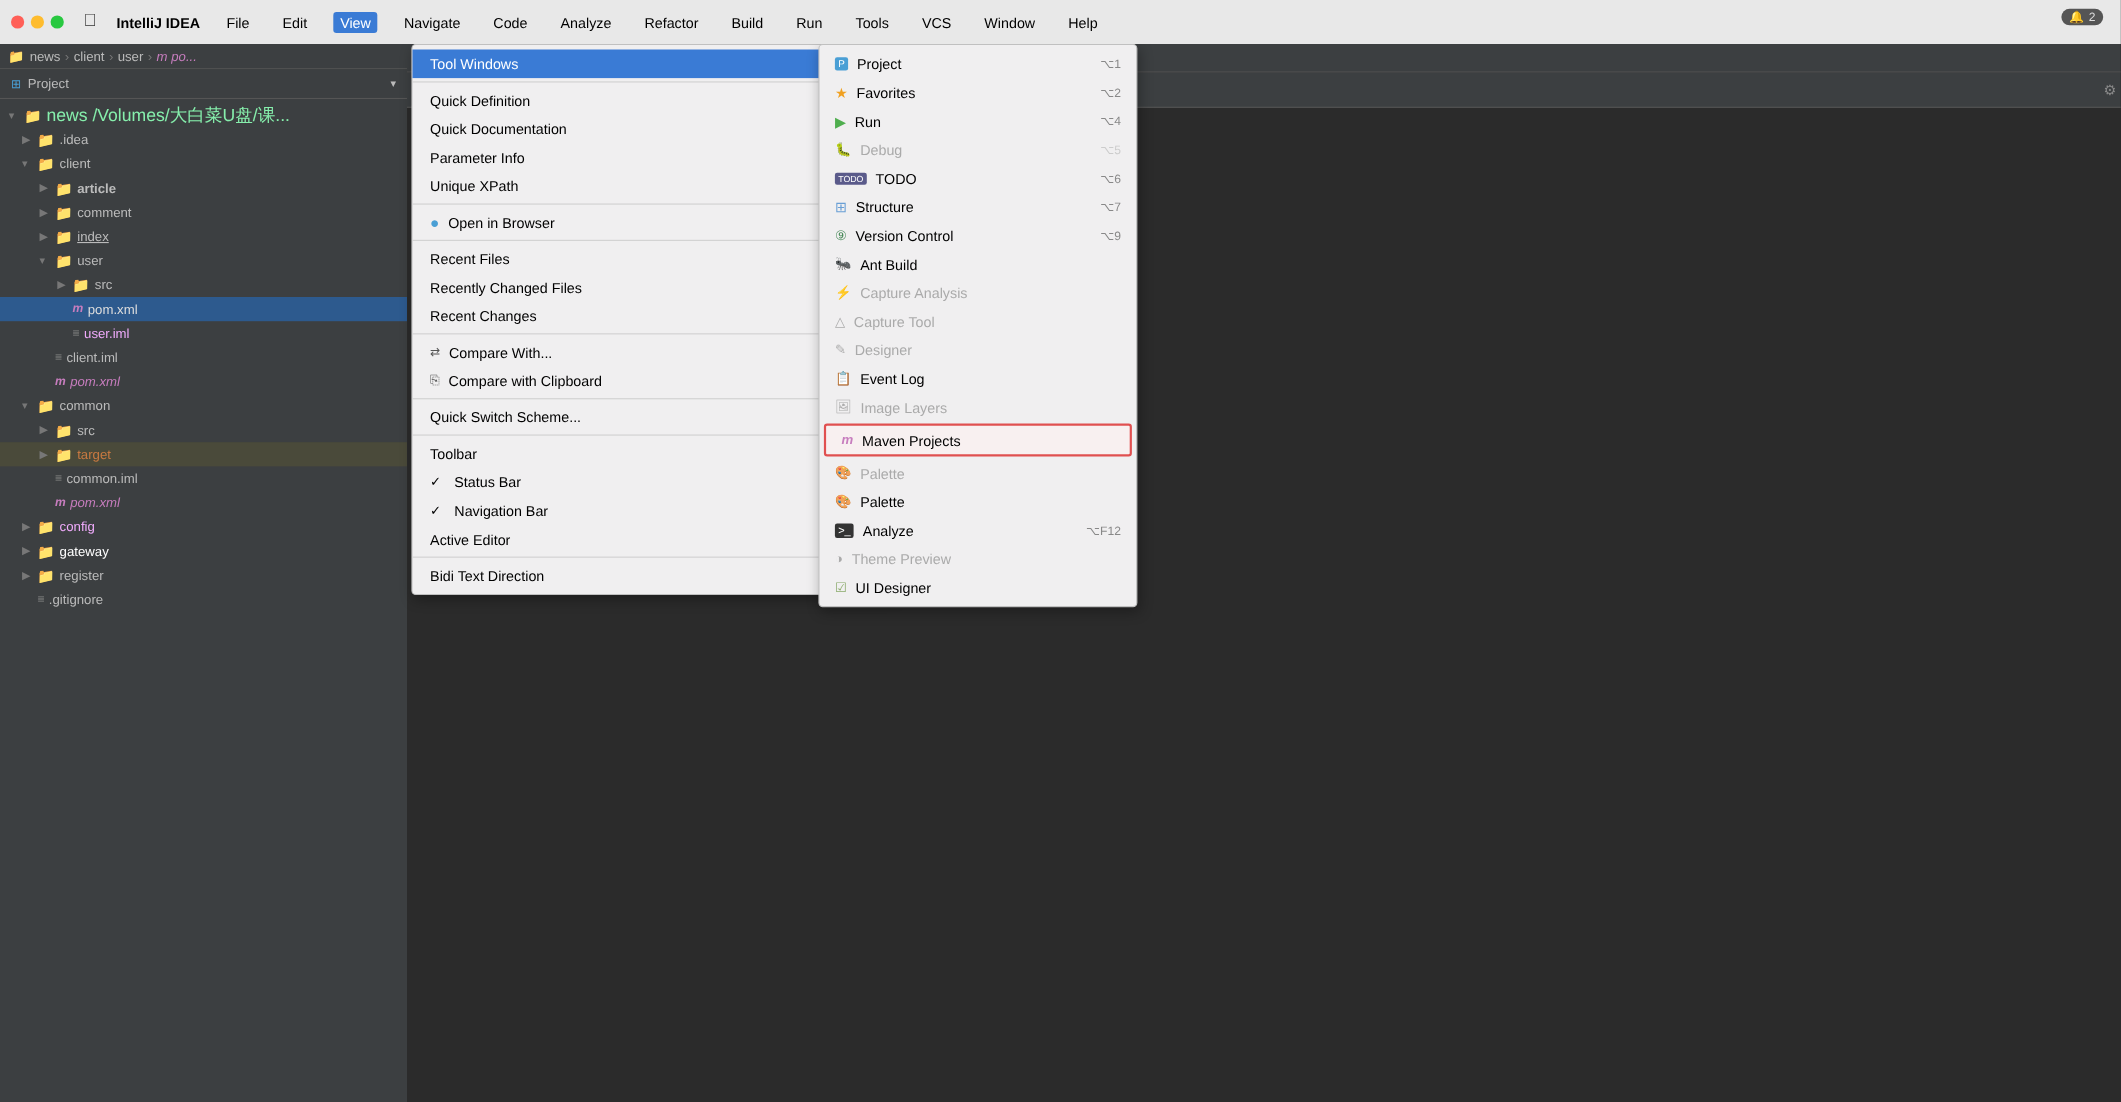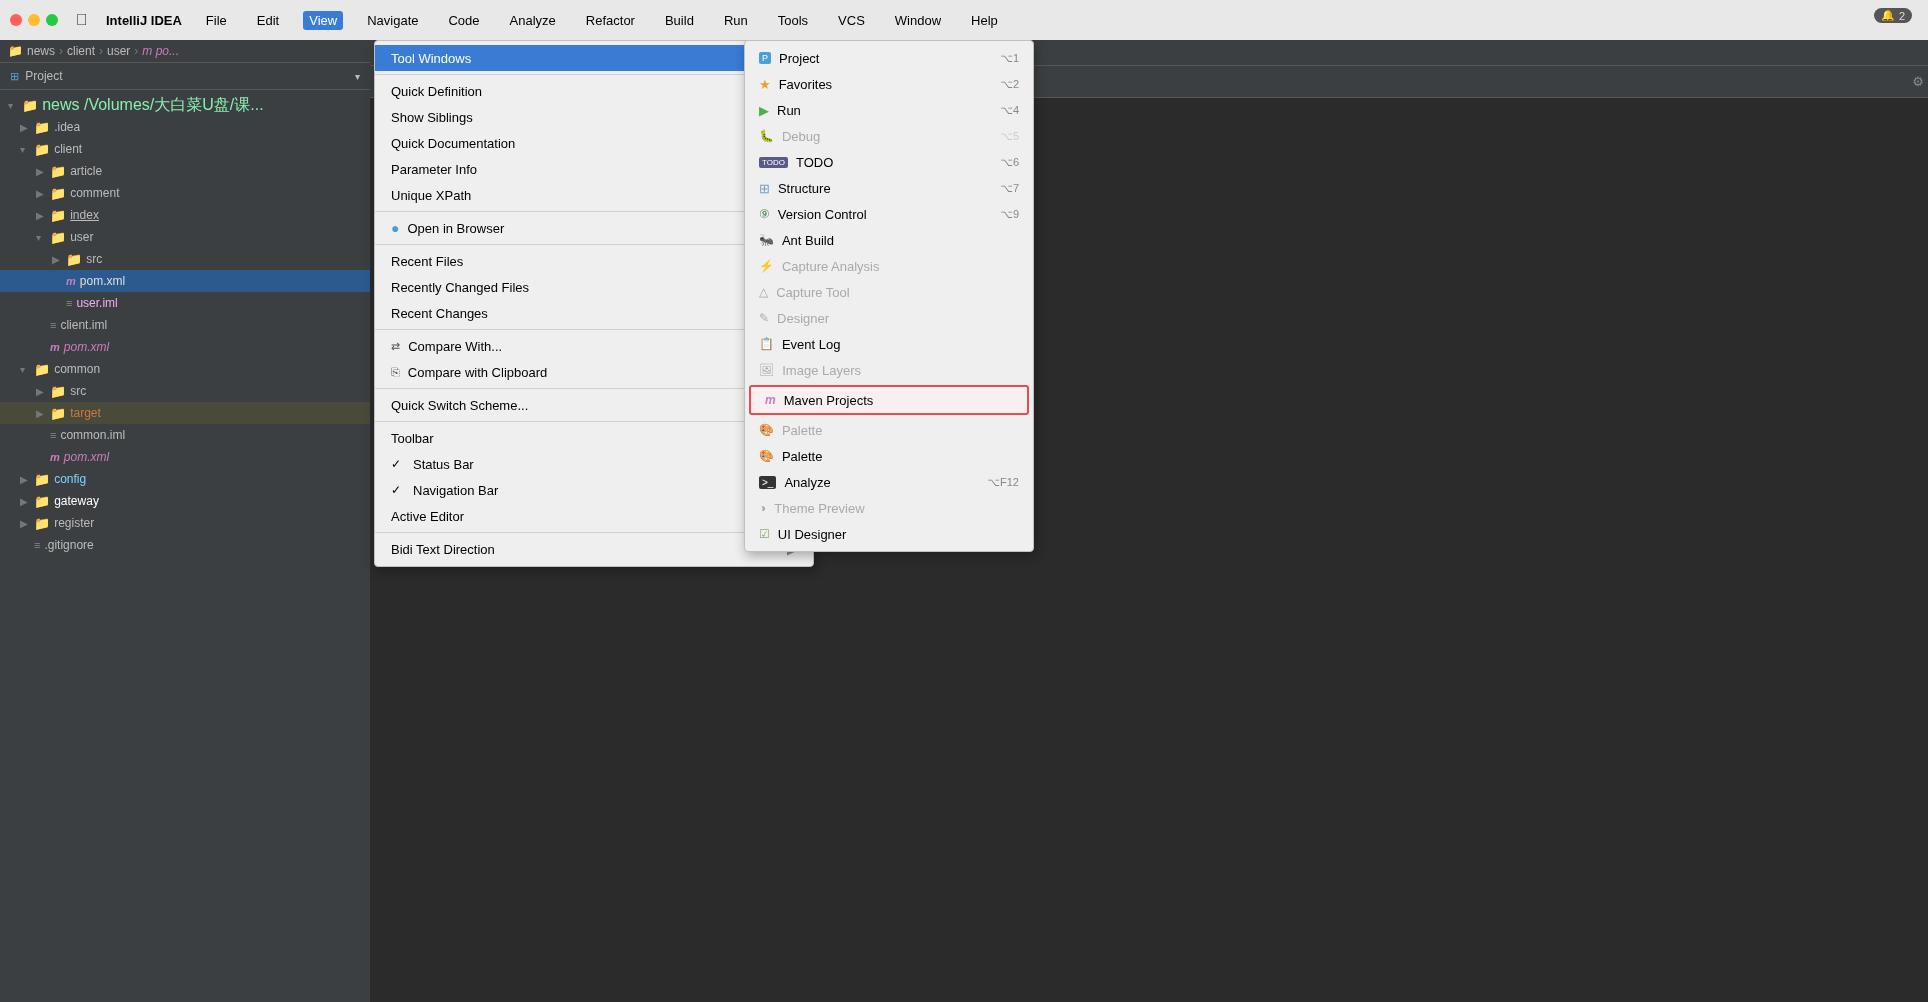--- a/index.html
+++ b/index.html
@@ -349,21 +349,21 @@
 
       <div class="tree-item tree-indent-1">
         <span class="tree-arrow">▾</span>
         <span class="folder-icon">📁</span>
         <span style="color:#bbb;font-size:12px;">client</span>
       </div>
 
       <div class="tree-item tree-indent-2">
         <span class="tree-arrow">▶</span>
         <span class="folder-icon">📁</span>
-        <span style="color:#bbb;font-size:12px;">article</span>
+        <span style="color:#bbb;font-size:12px;font-weight:bold;">article</span>
       </div>
 
       <div class="tree-item tree-indent-2">
         <span class="tree-arrow">▶</span>
         <span class="folder-icon">📁</span>
         <span style="color:#bbb;font-size:12px;">comment</span>
       </div>
 
       <div class="tree-item tree-indent-2">
         <span class="tree-arrow">▶</span>
@@ -433,21 +433,21 @@
 
       <div class="tree-item tree-indent-2">
         <span style="width:10px;"></span>
         <span class="maven-icon">m</span>
         <span style="color:#c77dbe;font-size:12px;font-style:italic;">pom.xml</span>
       </div>
 
       <div class="tree-item tree-indent-1">
         <span class="tree-arrow">▶</span>
         <span class="folder-icon">📁</span>
-        <span style="color:#7dd3fc;font-size:12px;">config</span>
+        <span style="color:#f0abfc;font-size:12px;">config</span>
       </div>
 
       <div class="tree-item tree-indent-1">
         <span class="tree-arrow">▶</span>
         <span class="folder-icon">📁</span>
         <span style="color:#ffffff;font-size:12px;">gateway</span>
       </div>
 
       <div class="tree-item tree-indent-1">
         <span class="tree-arrow">▶</span>
@@ -523,23 +523,20 @@
     <div class="menu-item active-menu">
       <span>Tool Windows</span>
       <span class="menu-arrow">▶</span>
     </div>
     <div class="menu-separator"></div>
     <div class="menu-item">
       <span>Quick Definition</span>
       <span class="menu-shortcut">⌥⇧I</span>
     </div>
     <div class="menu-item">
-      <span>Show Siblings</span>
-    </div>
-    <div class="menu-item">
       <span>Quick Documentation</span>
     </div>
     <div class="menu-item">
       <span>Parameter Info</span>
     </div>
     <div class="menu-item">
       <span>Unique XPath</span>
       <span class="menu-shortcut">^⌥X</span>
     </div>
     <div class="menu-separator"></div>

